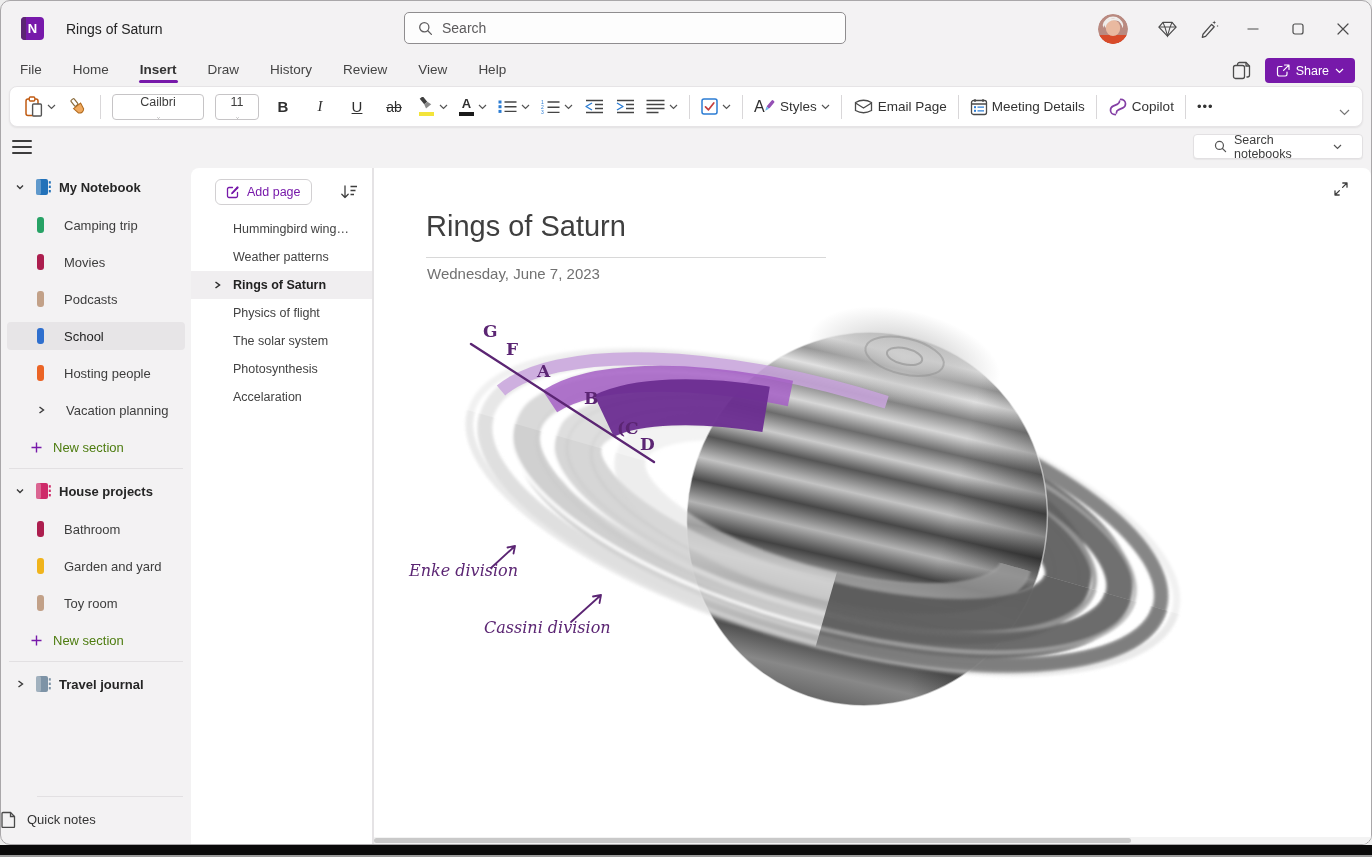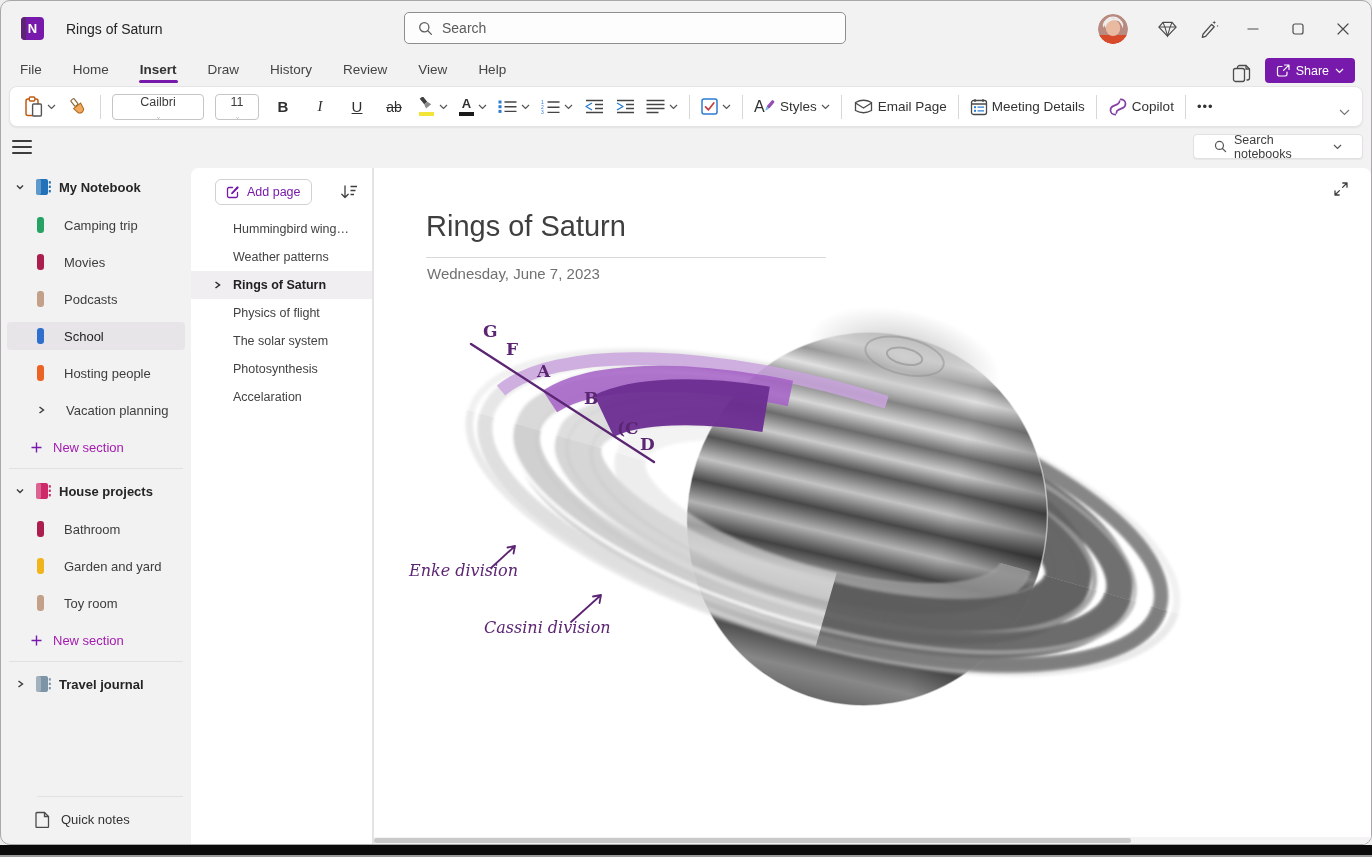--- a/index.html
+++ b/index.html
@@ -24,21 +24,21 @@
   .tb-right { position:absolute; right:0; top:0; height:55px; display:flex; align-items:center; }
   .avatar { width:30px; height:30px; border-radius:50%; overflow:hidden; margin-right:18px; cursor:pointer; }
   .tb-ic { width:42px; height:40px; display:flex; align-items:center; justify-content:center; }
   .winctl { width:45px; height:40px; display:flex; align-items:center; justify-content:center; }
 
   
   .menubar { height:29px; display:flex; align-items:center; padding-left:18px; flex:none; position:relative; }
   .mtab { font-size:13.5px; color:#444; margin-right:29px; cursor:pointer; position:relative; padding:3px 1px 6px; }
   .mtab.active { font-weight:bold; color:#333; }
   .mtab.active::after { content:""; position:absolute; left:0; right:0; bottom:0; height:3px; background:#7719aa; border-radius:2px; }
-  .menu-right { margin-left:auto; display:flex; align-items:flex-end; gap:14px; padding-right:16px; }
+  .menu-right { margin-left:auto; display:flex; align-items:center; gap:14px; padding-right:16px; }
   .share-btn { background:#7719aa; color:#fff; border:none; border-radius:4px; height:25px; padding:0 11px;
                font-size:12.5px; display:flex; align-items:center; gap:6px; cursor:pointer; font-family:inherit; }
 
   
   .ribbonrow { height:46px; flex:none; padding:1px 8px 4px; }
   .ribbon { background:#fff; border:1px solid #e6e4e6; border-radius:8px; height:41px; box-shadow:0 1px 2px rgba(0,0,0,.07);
             display:flex; align-items:center; padding:0 36px 0 14px; gap:11px; position:relative; }
   .rsep { width:1px; height:24px; background:#d9d7d9; flex:none; }
   .rbtn { display:flex; align-items:center; gap:4px; cursor:pointer; color:#3a3a3a; flex:none; }
   .rbtn .lbl { font-size:13.5px; color:#333; }
@@ -63,25 +63,25 @@
   .sidebar { width:190px; flex:none; position:relative; padding-top:8px; }
   .nb-header { height:30px; display:flex; align-items:center; padding-left:12px; gap:7px; cursor:pointer; }
   .nb-header .nm { font-size:13px; font-weight:bold; color:#252525; }
   .chev-cell { width:14px; display:flex; justify-content:center; flex:none; }
   .sec-row { height:28px; display:flex; align-items:center; padding-left:30px; gap:20px; cursor:pointer; margin:9px 6px; border-radius:4px; }
   .sec-row .tab { width:7px; height:16px; border-radius:3px; flex:none; }
   .sec-row .sl { font-size:13px; color:#3d3d3d; }
   .sec-row.selected { background:#e7e5e7; }
   .sec-row.selected .sl { color:#232323; }
   .new-sec { height:28px; display:flex; align-items:center; padding-left:30px; gap:11px; cursor:pointer; }
-  .new-sec .sl { font-size:13px; color:#a21caf; }
+  .new-sec .sl { font-size:13px; color:#4d7c0f; }
   .sb-div { height:1px; background:#e2e0e2; margin:7px 8px; }
   .quick { position:absolute; left:0; right:0; bottom:10px; }
   .quick .sb-div { margin-left:36px; }
-  .quick-row { height:30px; display:flex; align-items:center; padding-left:34px; gap:11px; cursor:pointer; }
+  .quick-row { height:30px; display:flex; align-items:center; gap:11px; cursor:pointer; }
   .quick-row .sl { font-size:13px; color:#333; }
 
   .pages { width:181px; flex:none; background:#fff; border-radius:8px 0 0 0; margin-top:4px; padding-top:11px; position:relative; }
   .pages-top { display:flex; align-items:center; justify-content:space-between; padding:0 14px 10px 24px; }
   .addpage { height:26px; border:1px solid #d2d0d2; border-radius:6px; background:#fff; display:flex; align-items:center;
              gap:7px; padding:0 10px; cursor:pointer; font-family:inherit; }
   .addpage span { font-size:12.5px; color:#7719aa; }
   .page-row { height:28px; display:flex; align-items:center; padding-left:42px; cursor:pointer; position:relative; }
   .page-row span { font-size:12.5px; color:#424242; white-space:nowrap; overflow:hidden; text-overflow:ellipsis; }
   .page-row.sel { background:#f0eef0; }

